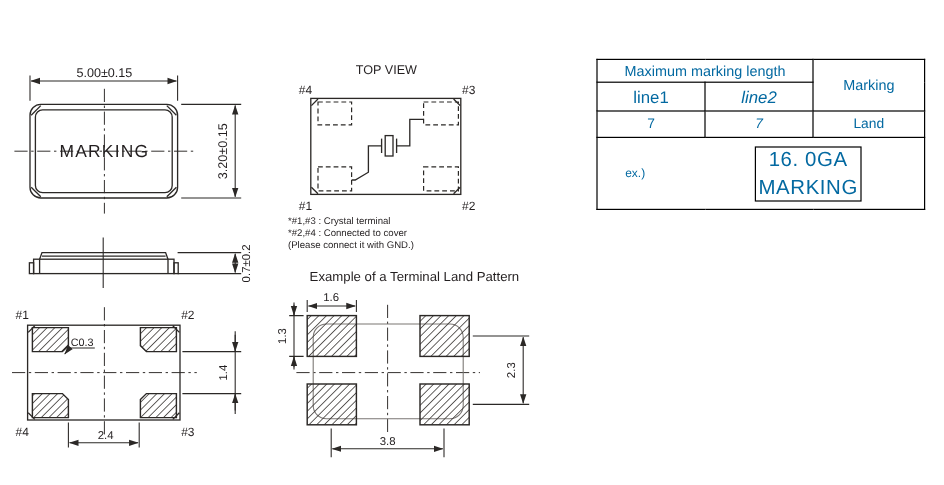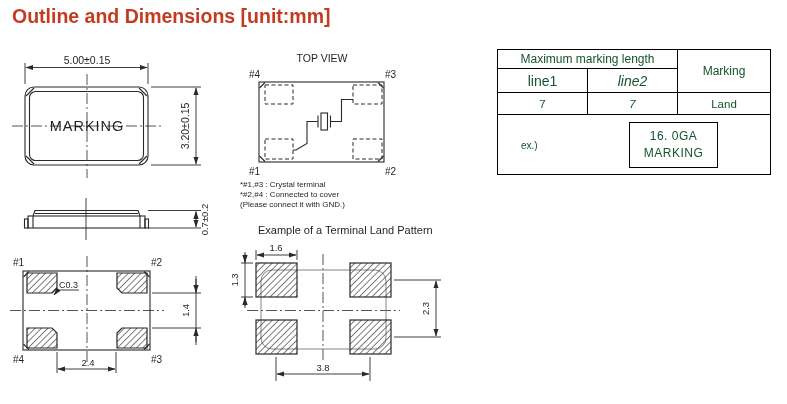--- a/index.html
+++ b/index.html
@@ -13,38 +13,37 @@
   .cl{fill:none;stroke:#2b2826;stroke-width:0.8;stroke-dasharray:11 3 2 3;}
   .dash{fill:none;stroke:#2b2826;stroke-width:1;stroke-dasharray:4 2.5;}
   .dim{fill:none;stroke:#2b2826;stroke-width:0.9;}
   .pad{fill:url(#hatch);stroke:#2b2826;stroke-width:1.2;}
   .center{text-anchor:middle;}
   .t8{font-size:8px;}.t9{font-size:9px;}.t95{font-size:9.5px;}.t10{font-size:10px;}
   .t105{font-size:10.5px;}.t11{font-size:11px;}
   .marking-text{font-size:14.5px;letter-spacing:1px;}
   
   .mtable{position:absolute;left:497px;top:49px;}
-  .mtable table{border-collapse:collapse;color:#14532d;}
+  .mtable table{border-collapse:collapse;color:#0369a1;}
   .mtable td{border:1.2px solid #000;text-align:center;vertical-align:middle;padding:0;}
   .c1{width:89px;} .c2{width:89px;font-style:italic;} .c3{width:92px;}
   .r1{height:19px;font-size:12px;} .r2{height:24px;font-size:14px;}
   .r3{height:22px;font-size:11.5px;} .r4{height:60px;}
   .hdr{font-size:12px;}
   .ex-cell{position:relative;}
   .ex-label{position:absolute;left:23px;top:50%;transform:translateY(-50%);font-size:10px;}
   .ex-box{position:absolute;left:131px;top:7px;width:87px;height:44px;border:1.5px solid #000;
           display:flex;flex-direction:column;justify-content:center;align-items:center;
-          font-size:12px;line-height:1.4;letter-spacing:0.5px;}
+          font-size:17px;line-height:1.4;letter-spacing:0.5px;}
 </style>
 </head>
 <body>
 
 <div class="canvas">
 
-  <h1 class="page-title">Outline and Dimensions [unit:mm]</h1>
 
   <svg width="500" height="404" viewBox="0 0 500 404" style="position:absolute;left:0;top:0;">
     <defs>
       <marker id="arr" viewBox="0 0 10 10" refX="9.3" refY="5" markerWidth="8" markerHeight="8" orient="auto-start-reverse" markerUnits="userSpaceOnUse">
         <path d="M0,1.7 L10,5 L0,8.3 Z" fill="#2b2826"></path>
       </marker>
       <pattern id="hatch" width="4.5" height="4.5" patternUnits="userSpaceOnUse" patternTransform="rotate(45)">
         <line x1="0" y1="0" x2="0" y2="4.5" stroke="#3a3634" stroke-width="1.3"></line>
       </pattern>
     </defs>

